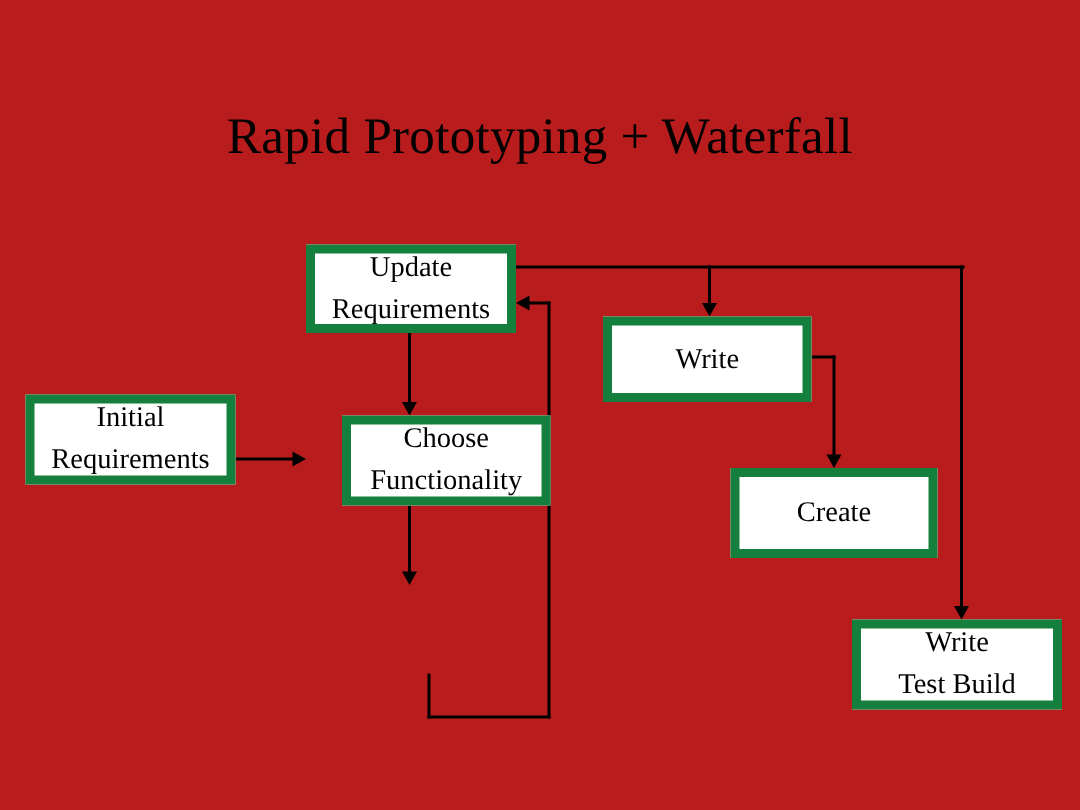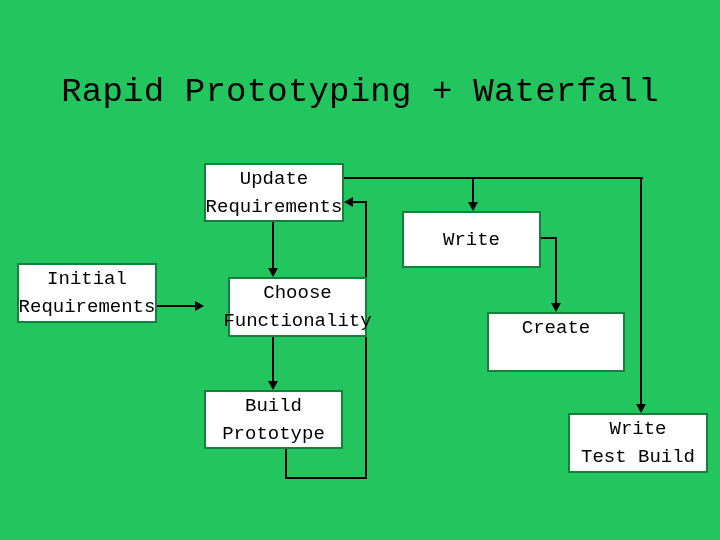--- a/index.html
+++ b/index.html
@@ -5,41 +5,41 @@
 <style>
   html, body {
     margin: 0;
     padding: 0;
     background: #ffffff;
   }
   #slide {
     position: relative;
     width: 720px;
     height: 540px;
-    background: #22c55e;
+    background: #b91c1c;
     overflow: hidden;
-    font-family: Liberation Mono, monospace;
+    font-family: Liberation Serif, serif;
     color: #000000;
   }
   #slide-title {
     position: absolute;
     left: 0;
     top: 72px;
     width: 720px;
     text-align: center;
     font-size: 34px;
     line-height: 40px;
     letter-spacing: 0.2px;
     color: #000000;
     white-space: nowrap;
   }
   .node {
     position: absolute;
     box-sizing: border-box;
-    border: 2px solid #15803d;
+    border: 6px solid #15803d;
     background: #ffffff;
     display: flex;
     flex-direction: column;
     align-items: center;
     justify-content: center;
     font-size: 19px;
     line-height: 28px;
     color: #000000;
     z-index: 3;
     white-space: nowrap;
@@ -123,27 +123,23 @@
   <div class="node" style="left:17px; top:263px; width:140px; height:60px;">
     <span class="ln">Initial</span>
     <span class="ln">Requirements</span>
   </div>
 
   <div class="node" style="left:204px; top:277px; width:139px; height:60px;margin-left:24px;">
     <span class="ln">Choose</span>
     <span class="ln">Functionality</span>
   </div>
 
-  <div class="node" style="left:487px; top:312px; width:138px; height:60px;justify-content:space-between;">
+  <div class="node" style="left:487px; top:312px; width:138px; height:60px;">
     <span class="ln">Create</span>
   </div>
 
-  <div class="node" style="left:204px; top:390px; width:139px; height:59px;">
-    <span class="ln">Build</span>
-    <span class="ln">Prototype</span>
-  </div>
 
   <div class="node" style="left:568px; top:413px; width:140px; height:60px;">
     <span class="ln">Write</span>
     <span class="ln">Test Build</span>
   </div>
 
 </div>
 
 </body></html>

